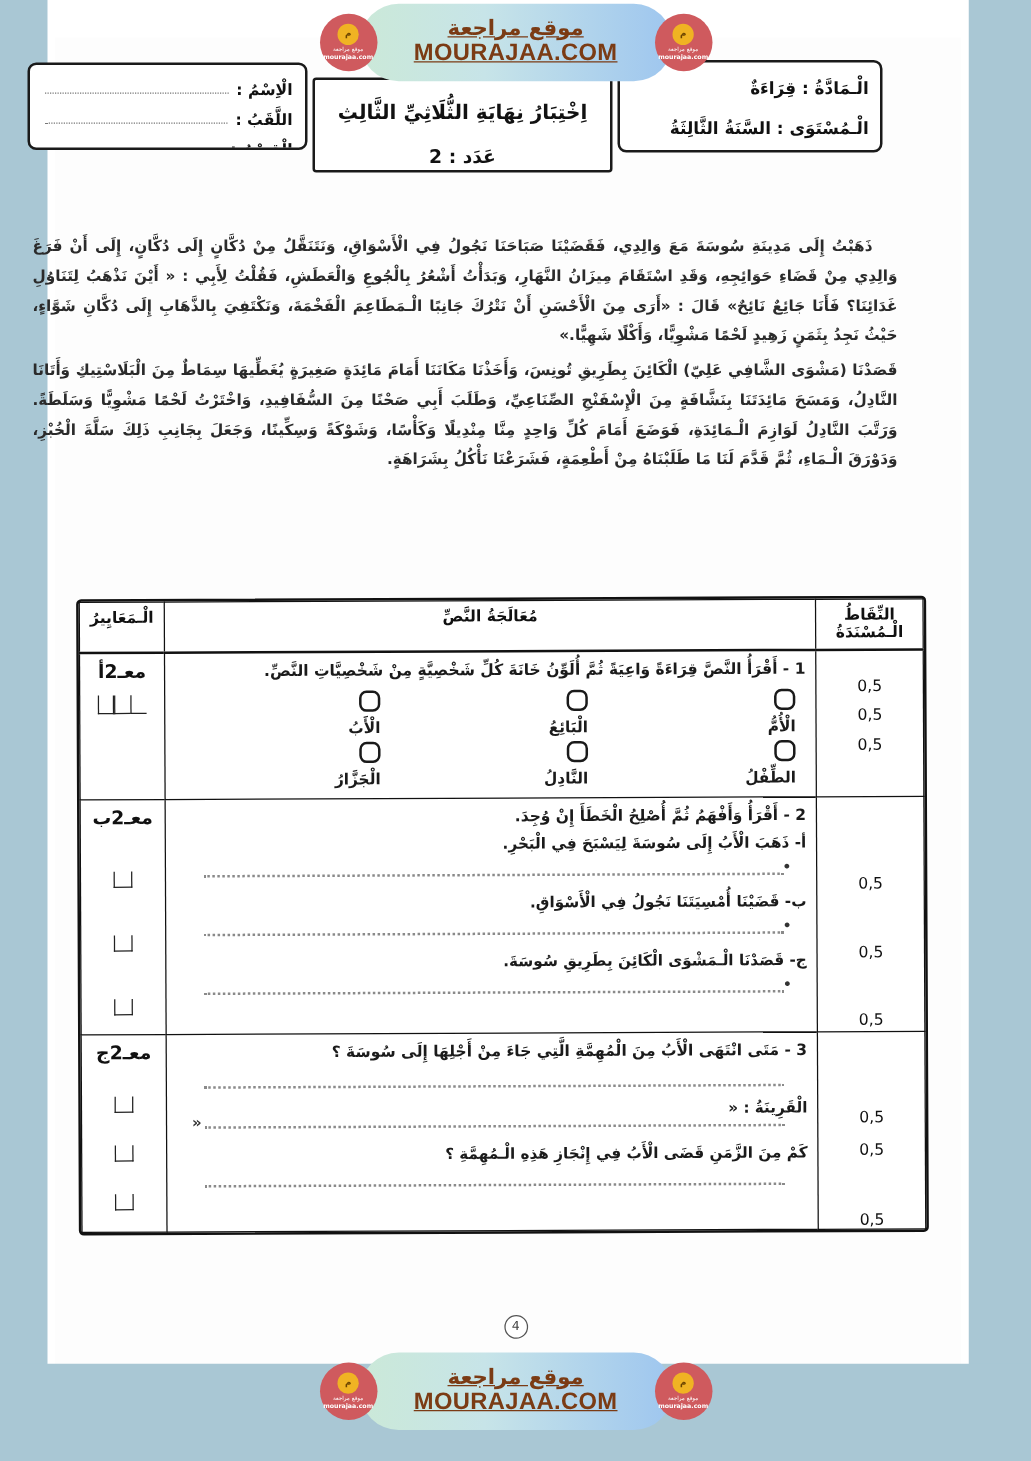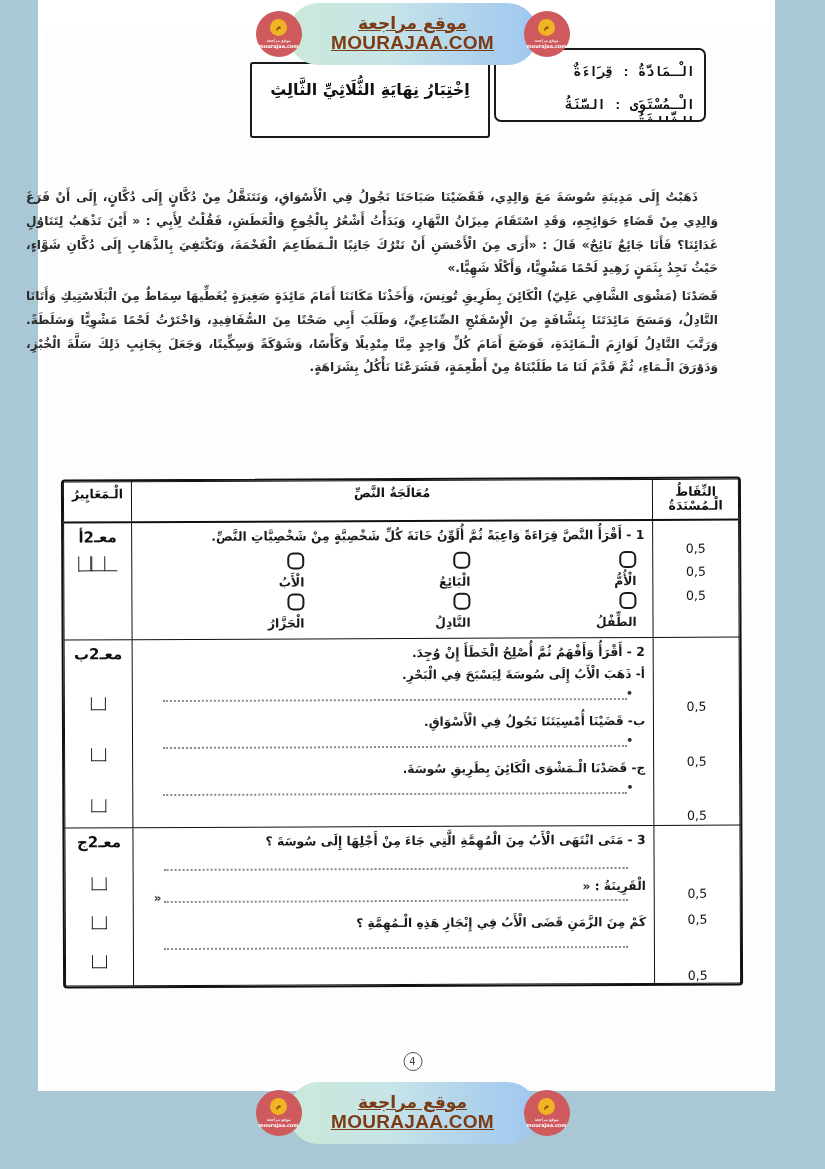--- a/index.html
+++ b/index.html
@@ -106,21 +106,20 @@
     overflow: hidden;
   }
   .hdr-right { right: 0;  top: 2px;  width: 212px; height: 74px; }
   .hdr-mid   { right: 216px; top: 16px; width: 240px; height: 76px; border-radius: 3px; }
   .hdr-left  { right: 460px; top: 4px; width: 224px; height: 70px; }
 
   .hdr-line {
     font-size: 13.5px; font-weight: bold; color: #111;
     direction: rtl; text-align: right;
     padding: 0 9px;
-    font-family: Liberation Mono, monospace;
   }
   .hdr-right .hdr-line:nth-child(1) { margin-top: 13px; }
   .hdr-right .hdr-line:nth-child(2) { margin-top: 16px; }
 
   .hdr-mid-t1 {
     font-size: 16px; font-weight: bold; color: #111;
     text-align: center; margin-top: 16px; direction: rtl;
   }
   .hdr-mid-t2 {
     font-size: 15px; font-weight: bold; color: #111;
@@ -296,22 +295,37 @@
 
 <div id="hdr">
 
   <div class="hdr-cell hdr-right">
     <div class="hdr-line">الْـمَادَّةُ : قِرَاءَةٌ</div>
     <div class="hdr-line">الْـمُسْتَوَى : السَّنَةُ الثَّالِثَةُ</div>
   </div>
 
   <div class="hdr-cell hdr-mid">
     <div class="hdr-mid-t1">اِخْتِبَارُ نِهَايَةِ الثُّلَاثِيِّ الثَّالِثِ</div>
-  </div>
-
+    <div class="hdr-mid-t2">عَدَد :  2</div>
+  </div>
+
+  <div class="hdr-cell hdr-left">
+    <div class="fieldrow">
+      <span class="field-lbl">الْاِسْمُ :</span>
+      <span class="field-dots"></span>
+    </div>
+    <div class="fieldrow">
+      <span class="field-lbl">اللَّقَبُ :</span>
+      <span class="field-dots"></span>
+    </div>
+    <div class="fieldrow">
+      <span class="field-lbl">الْقِسْمُ :</span>
+
+    </div>
+  </div>
 </div>
 
 <div id="passage">
   <div class="ptext"><span class="indent"></span><span>ذَهَبْتُ إِلَى مَدِينَةِ سُوسَةَ مَعَ وَالِدِي، فَقَضَيْنَا صَبَاحَنَا نَجُولُ فِي الْأَسْوَاقِ، وَنَتَنَقَّلُ مِنْ دُكَّانٍ إِلَى دُكَّانٍ، إِلَى أَنْ فَرَغَ وَالِدِي مِنْ قَضَاءِ حَوَائِجِهِ، وَقَدِ اسْتَقَامَ مِيزَانُ النَّهَارِ، وَبَدَأْتُ أَشْعُرُ بِالْجُوعِ وَالْعَطَشِ، فَقُلْتُ لِأَبِي : « أَيْنَ نَذْهَبُ لِتَنَاوُلِ غَدَائِنَا؟ فَأَنَا جَائِعٌ نَائِحٌ» قَالَ : «أَرَى مِنَ الْأَحْسَنِ أَنْ نَتْرُكَ جَانِبًا الْـمَطَاعِمَ الْفَخْمَةَ، وَنَكْتَفِيَ بِالذَّهَابِ إِلَى دُكَّانِ شَوَّاءٍ، حَيْثُ نَجِدُ بِثَمَنٍ زَهِيدٍ لَحْمًا مَشْوِيًّا، وَأَكْلًا شَهِيًّا.»</span></div>
   <div class="ptext"><span>قَصَدْنَا (مَشْوَى الشَّافِي عَلِيّ) الْكَائِنَ بِطَرِيقِ تُونِسَ، وَأَخَذْنَا مَكَانَنَا أَمَامَ مَائِدَةٍ صَغِيرَةٍ يُغَطِّيهَا سِمَاطٌ مِنَ الْبَلَاسْتِيكِ وَأَتَانَا النَّادِلُ، وَمَسَحَ مَائِدَتَنَا بِنَشَّافَةٍ مِنَ الْإِسْفَنْجِ الصِّنَاعِيِّ، وَطَلَبَ أَبِي صَحْنًا مِنَ السُّفَافِيدِ، وَاخْتَرْتُ لَحْمًا مَشْوِيًّا وَسَلَطَةً. وَرَتَّبَ النَّادِلُ لَوَازِمَ الْـمَائِدَةِ، فَوَضَعَ أَمَامَ كُلِّ وَاحِدٍ مِنَّا مِنْدِيلًا وَكَأْسًا، وَشَوْكَةً وَسِكِّينًا، وَجَعَلَ بِجَانِبِ ذَلِكَ سَلَّةَ الْخُبْزِ، وَدَوْرَقَ الْـمَاءِ، ثُمَّ قَدَّمَ لَنَا مَا طَلَبْنَاهُ مِنْ أَطْعِمَةٍ، فَشَرَعْنَا نَأْكُلُ بِشَرَاهَةٍ.</span></div>
 </div>
 
 <div id="tbl">
 <table>
   <thead>

